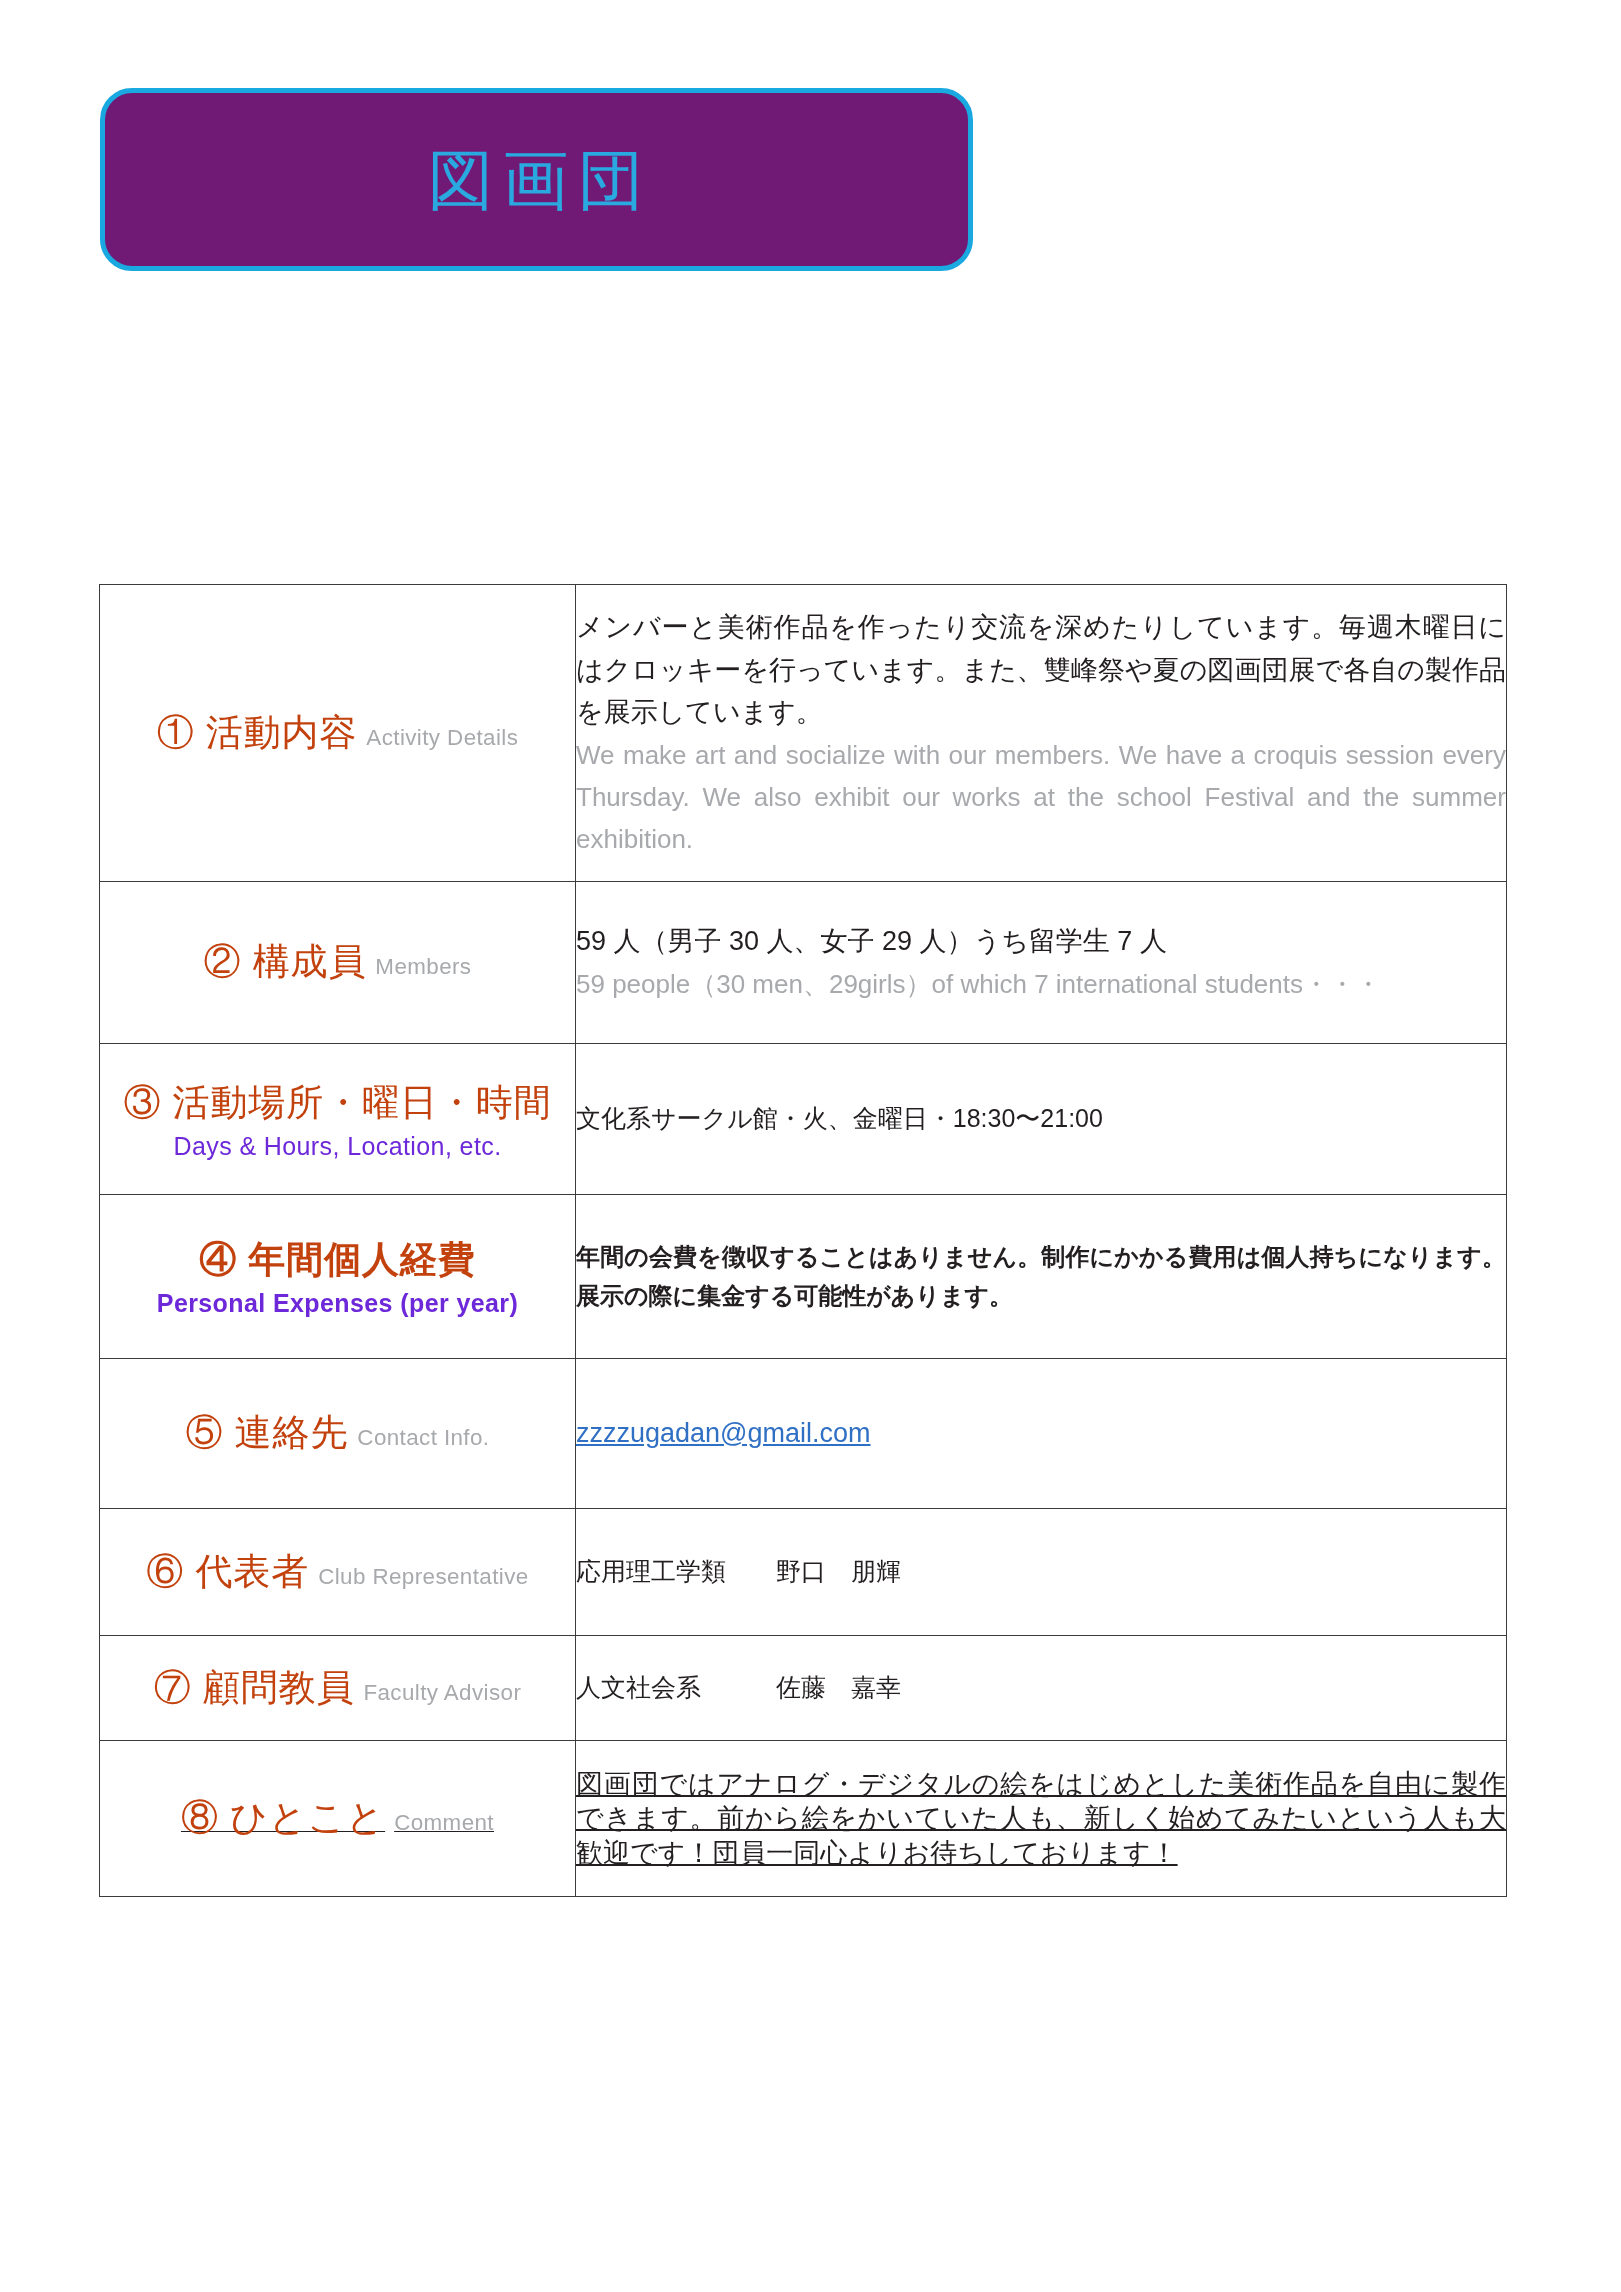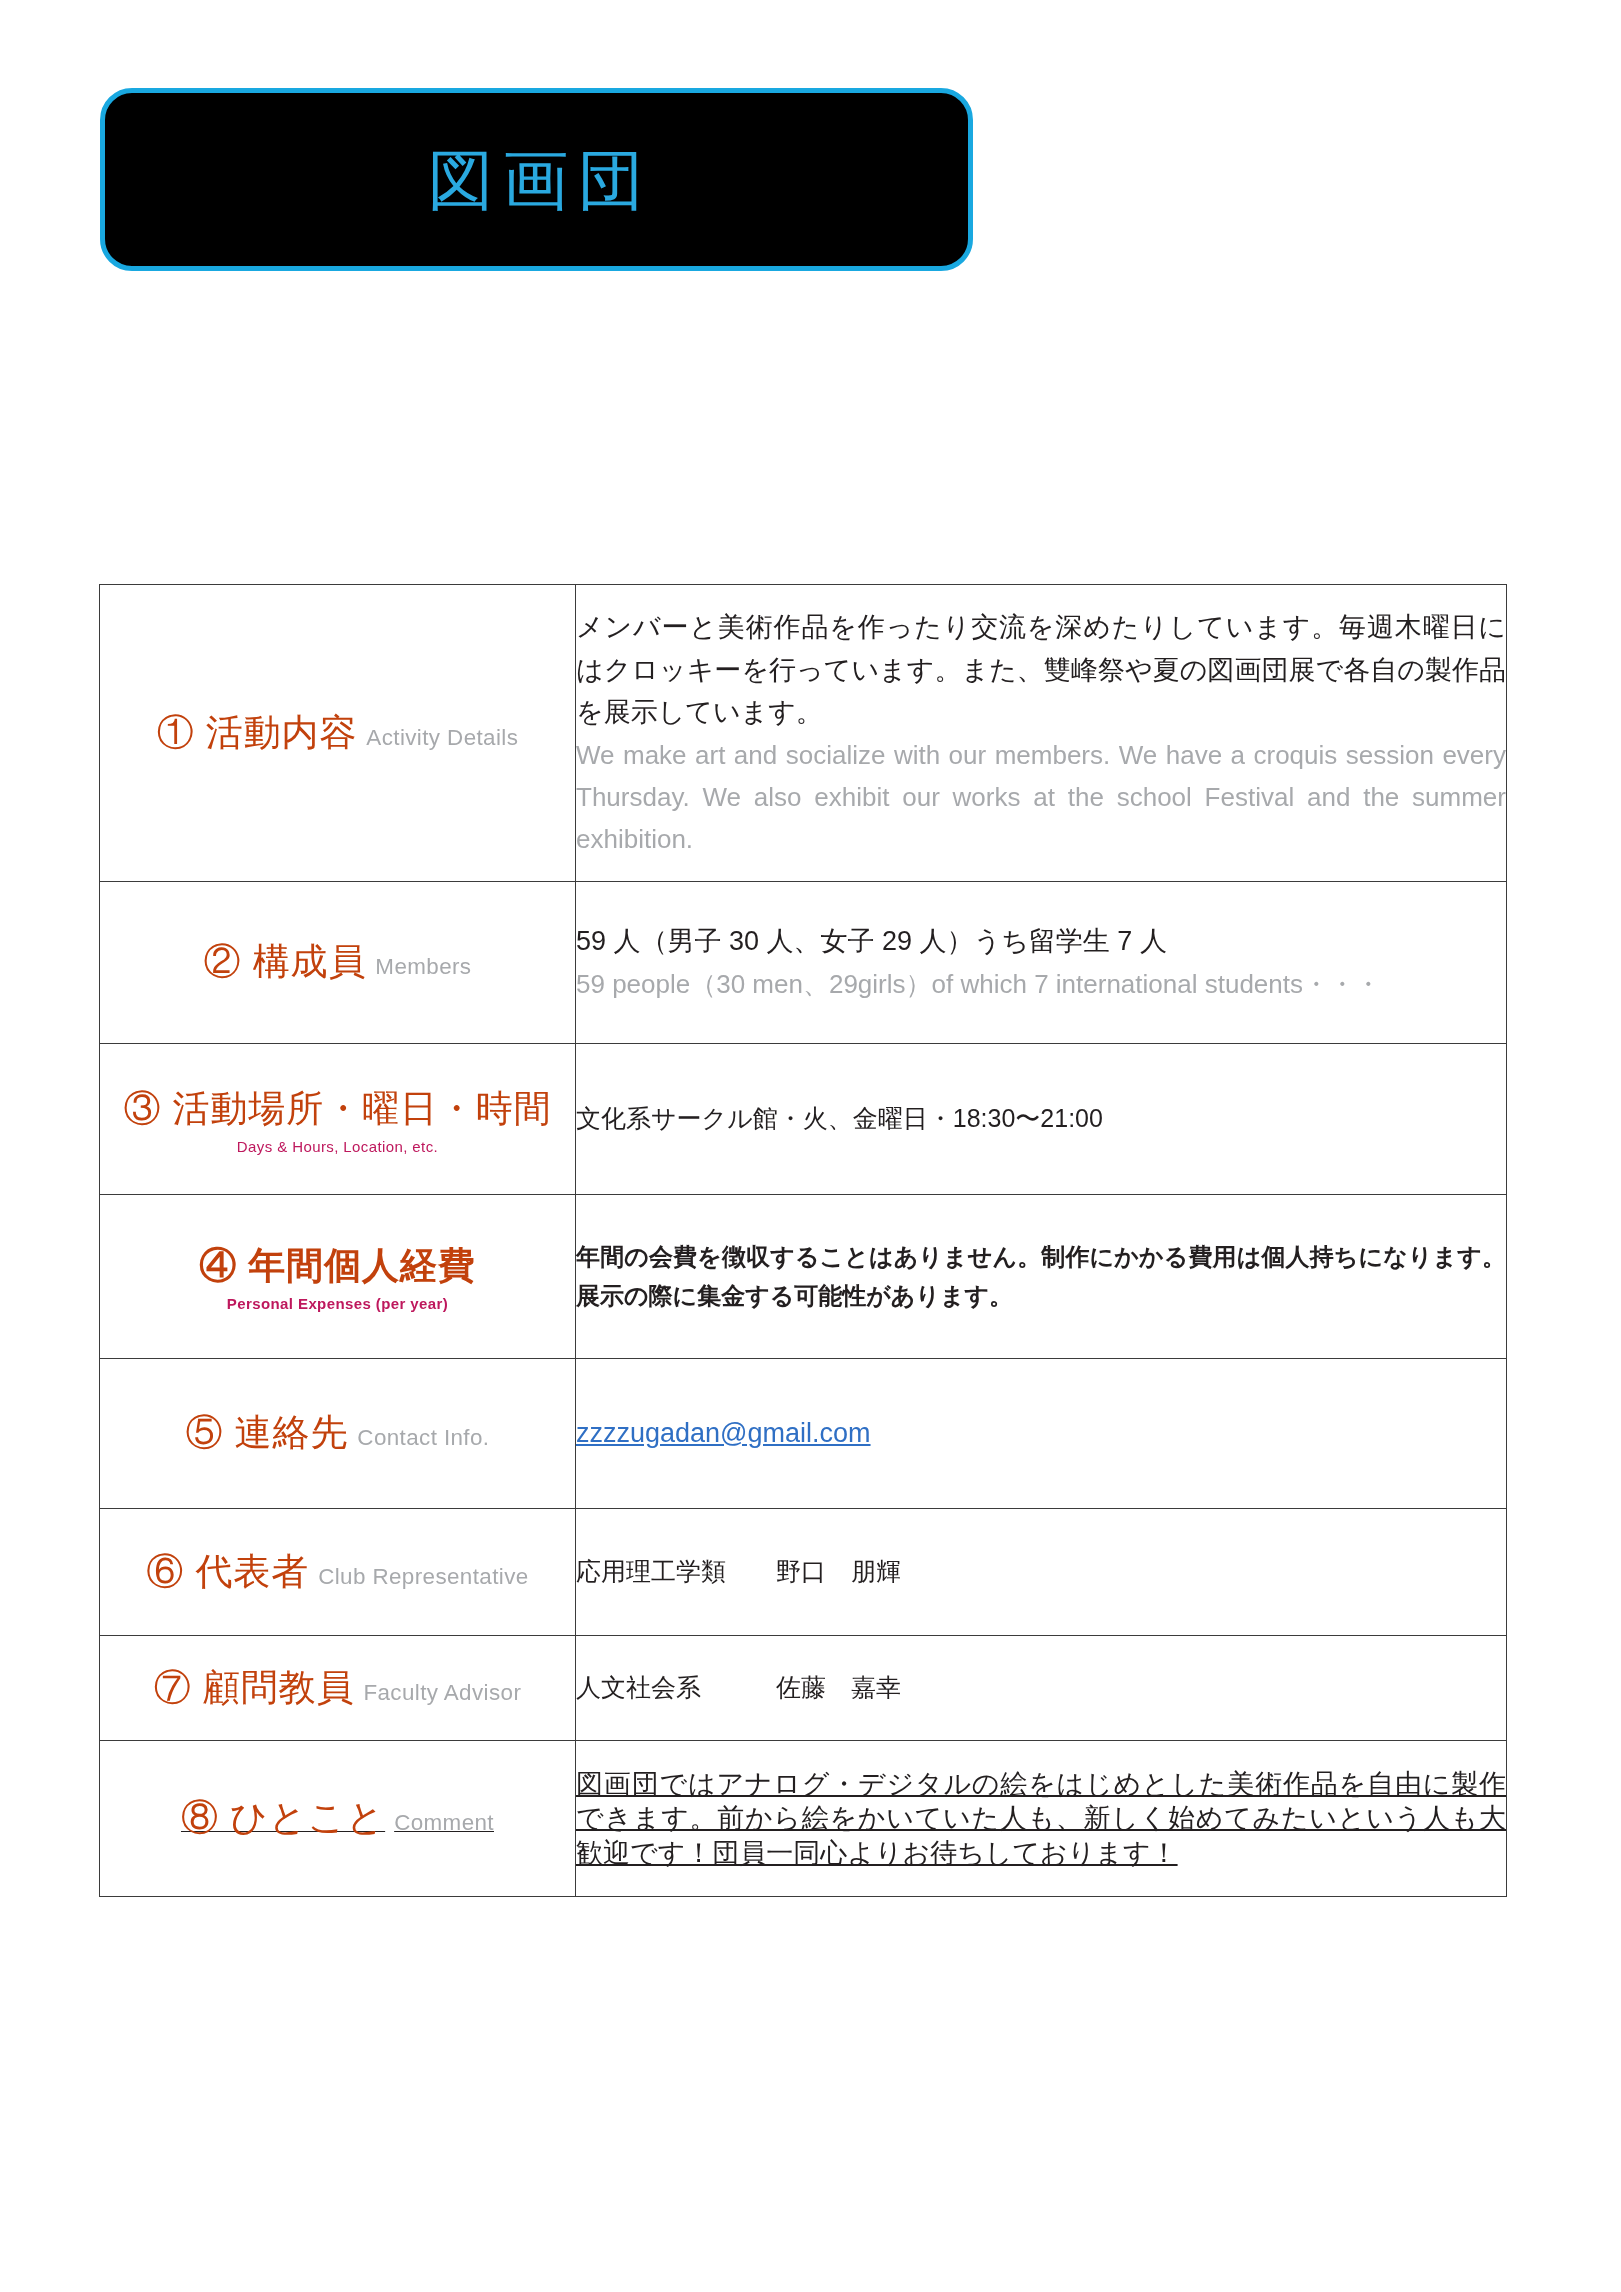--- a/index.html
+++ b/index.html
@@ -25,21 +25,21 @@
   
   .title-box {
     position: absolute;
     left: 100px;
     top: 88px;
     width: 873px;
     height: 183px;
     border: 5.4px solid #19a8e0;
     border-radius: 32px;
     box-sizing: border-box;
-    background: #000000;
+    background: #701a75;
     display: flex;
     align-items: center;
     justify-content: center;
   }
   .title-text {
     font-size: 66px;
     letter-spacing: 9px;
     color: #2aa9e0;
     font-weight: 400;
     line-height: 1;
@@ -77,22 +77,22 @@
     letter-spacing: 0.9px;
   }
   .lbl-en {
     font-size: 22.4px;
     color: #a7a9ac;
     letter-spacing: 0.4px;
     margin-left: 9px;
   }
   .lbl-en-block {
     display: block;
-    font-size: 15px;
-    color: #be185d;
+    font-size: 25px;
+    color: #6d28d9;
     letter-spacing: 0.4px;
     margin-top: 4px;
   }
 
   .value-cell {
     padding: 19.7px 23px 19.7px 21.5px;
   }
   .v-ja {
     font-size: 27px;
     line-height: 1.58;

